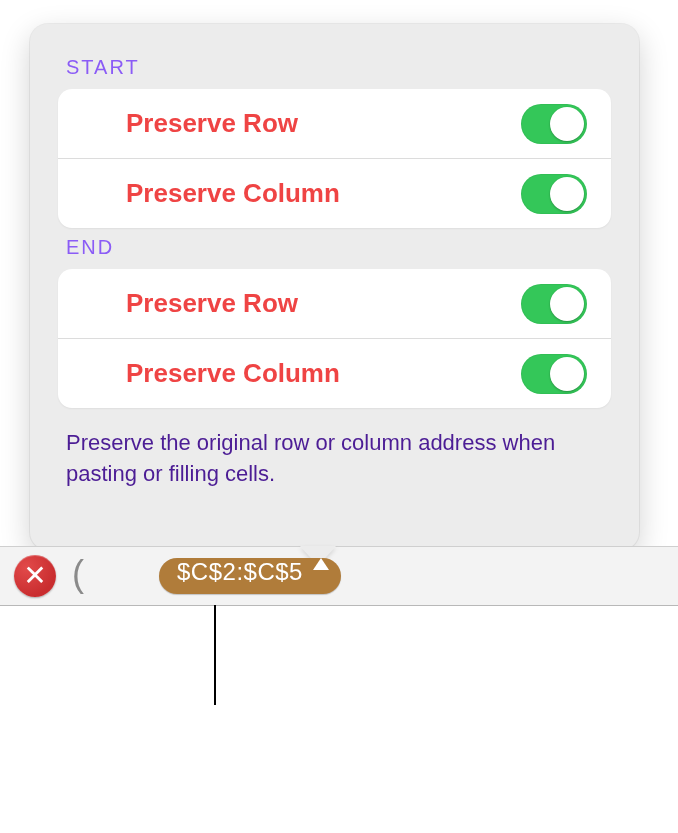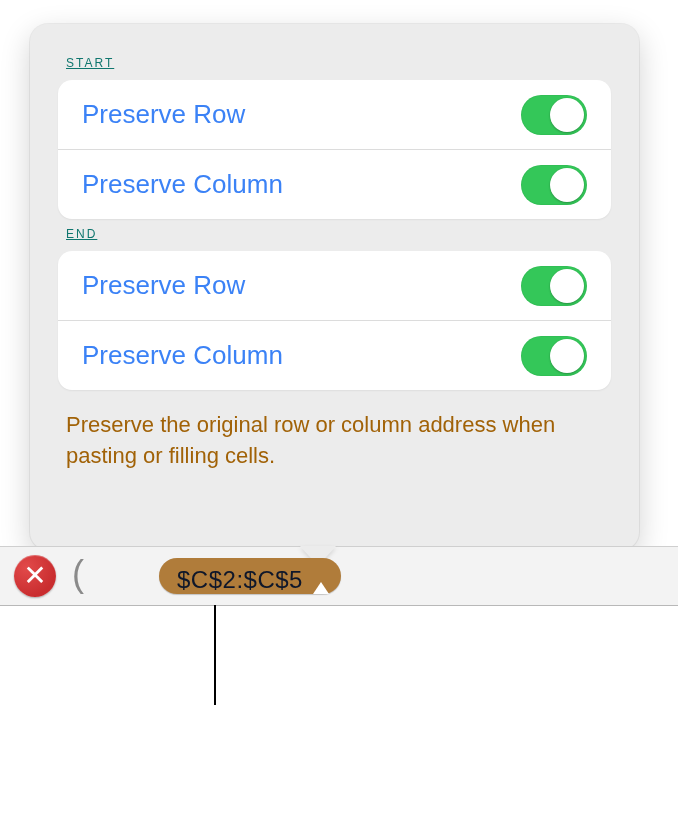--- a/index.html
+++ b/index.html
@@ -19,26 +19,25 @@
     width: 609px;
     height: 526px;
     background: #ECECEC;
     border-radius: 18px;
     box-shadow: 0 10px 30px rgba(0,0,0,0.18), 0 0 0 1px rgba(0,0,0,0.06);
     box-sizing: border-box;
     padding: 24px 28px 0 28px;
   }
 
   .section-label {
-    font-size: 12px;
+    font-size: 20px;
     letter-spacing: 2px;
-    color: #0f766e;
+    color: #8b5cf6;
     margin: 8px 0 10px 8px;
     text-transform: uppercase;
-    text-decoration: underline;
   }
   .section-label.second {
   }
 
   .group {
     background: #ffffff;
     border-radius: 14px;
     box-shadow: 0 1px 2px rgba(0,0,0,0.06);
     overflow: hidden;
   }
@@ -49,22 +48,23 @@
     justify-content: space-between;
     padding: 0 24px;
     height: 69px;
   }
   .row + .row {
     border-top: 1px solid #dcdcdc;
     gap: 32px;
   }
   .row-label {
     font-size: 26px;
-    color: #3b82f6;
-    font-weight: 400;
+    color: #ef4444;
+    font-weight: 700;
+    margin-left: 44px;
   }
 
   .toggle {
     width: 66px;
     height: 40px;
     background: #34C759;
     border-radius: 40px;
     position: relative;
     box-shadow: inset 0 0 0 1px rgba(0,0,0,0.04);
     cursor: pointer;
@@ -76,21 +76,21 @@
     width: 34px;
     height: 34px;
     background: #fff;
     border-radius: 50%;
     box-shadow: 0 1px 2px rgba(0,0,0,0.25), 0 0 0 0.5px rgba(0,0,0,0.04);
   }
 
   .help-text {
     font-size: 22px;
     line-height: 1.4;
-    color: #a16207;
+    color: #4c1d95;
     margin: 20px 8px 0 8px;
   }
 
   .popover-arrow {
     position: absolute;
     left: 300px;
     top: 546px;
     width: 0; height: 0;
     border-left: 18px solid transparent;
     border-right: 18px solid transparent;
@@ -142,28 +142,28 @@
     color: #8a8a8a;
     line-height: 36px;
     position: relative;
     top: -2px;
   }
   .lparen { margin-right: 0px; }
   .rparen { margin-left: -115px; }
 
   .token {
     background: #b07c3a;
-    color: #0f172a;
+    color: #ffffff;
     font-size: 24px;
     font-weight: 500;
     letter-spacing: 0.5px;
     height: 36px;
     border-radius: 18px;
     display: inline-flex;
-    align-items: flex-end;
+    align-items: flex-start;
     padding: 0 12px 0 18px;
     margin-left: 75px;
     cursor: pointer;
     box-shadow: 0 1px 1px rgba(0,0,0,0.2);
     position: relative;
     z-index: 2;
   }
   .token .tri {
     margin-left: 10px;
     width: 0; height: 0;

